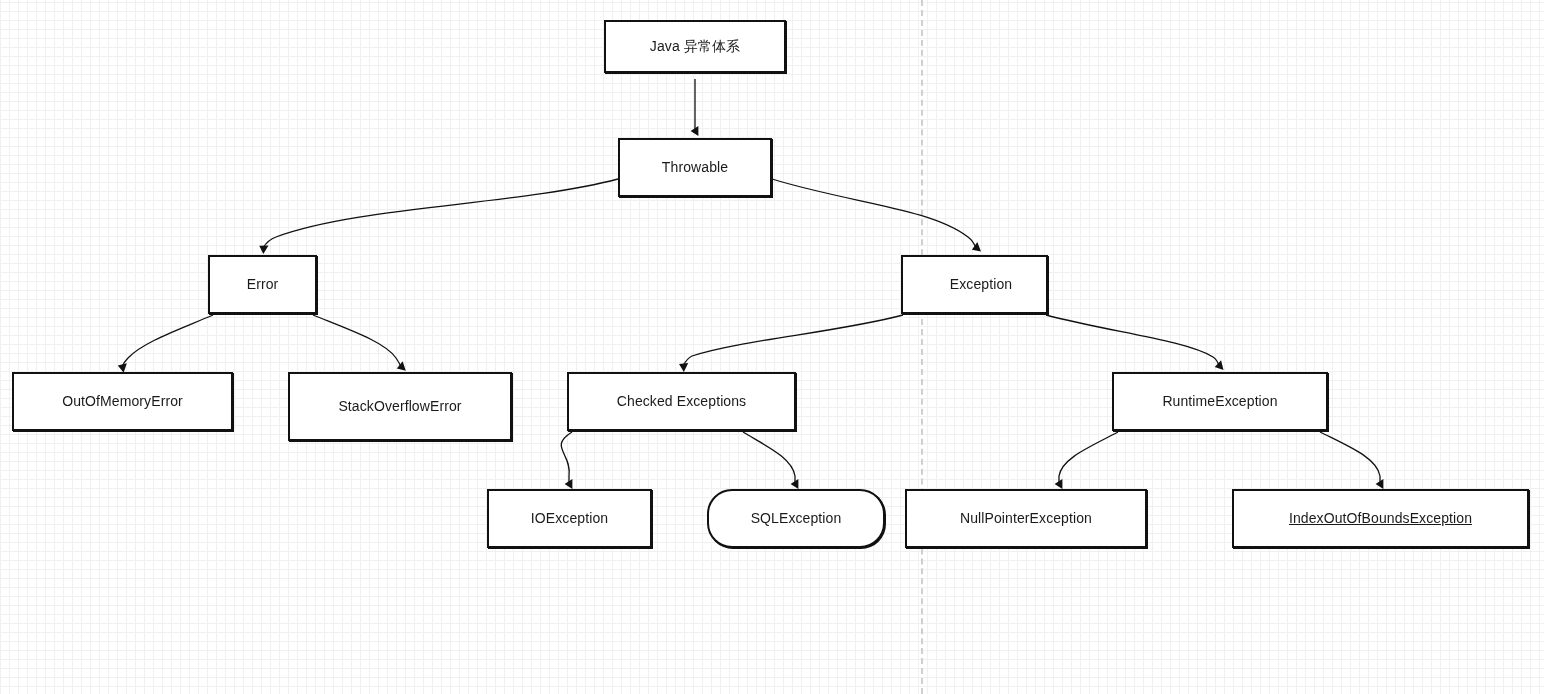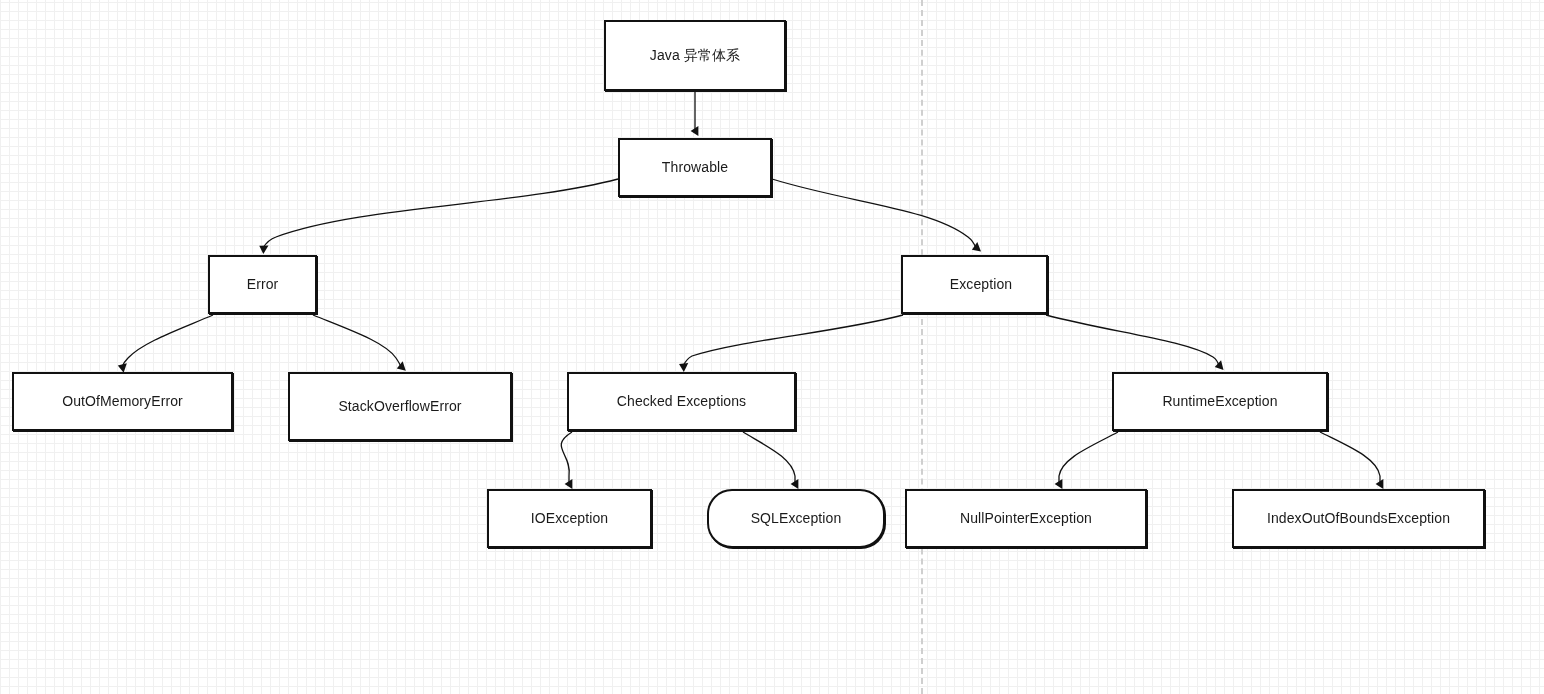--- a/index.html
+++ b/index.html
@@ -94,21 +94,21 @@
       <path d="M 572,432 C 548,447 572,453 569,476 C 569,478 569,481 569,484" marker-end="url(#arrow)"></path>
 
       <path d="M 743,432 C 768,447 792,458 795,476 C 795,478 795,481 795,484" marker-end="url(#arrow)"></path>
 
       <path d="M 1118,432 C 1090,447 1062,458 1059,476 C 1059,478 1059,481 1059,484" marker-end="url(#arrow)"></path>
 
       <path d="M 1320,432 C 1350,447 1377,458 1380,476 C 1380,478 1380,481 1380,484" marker-end="url(#arrow)"></path>
     </g>
   </svg>
 
-  <div class="node" style="left:604px;top:20px;width:182px;height:71px;">
+  <div class="node" style="left:604px;top:20px;width:182px;height:53px;">
     <span class="node-label">Java 异常体系</span>
   </div>
 
   <div class="node" style="left:618px;top:138px;width:154px;height:59px;">
     <span class="node-label">Throwable</span>
   </div>
 
   <div class="node" style="left:208px;top:255px;width:109px;height:59px;">
     <span class="node-label">Error</span>
   </div>
@@ -138,17 +138,17 @@
   </div>
 
   <div class="node" style="left:707px;top:489px;width:178px;height:59px;border-radius:25px;">
     <span class="node-label">SQLException</span>
   </div>
 
   <div class="node" style="left:905px;top:489px;width:242px;height:59px;">
     <span class="node-label">NullPointerException</span>
   </div>
 
-  <div class="node" style="left:1232px;top:489px;width:253px;height:59px;">
+  <div class="node" style="left:1232px;top:489px;width:297px;height:59px;text-decoration:underline;">
     <span class="node-label">IndexOutOfBoundsException</span>
   </div>
 
 </div>
 
 </body></html>

